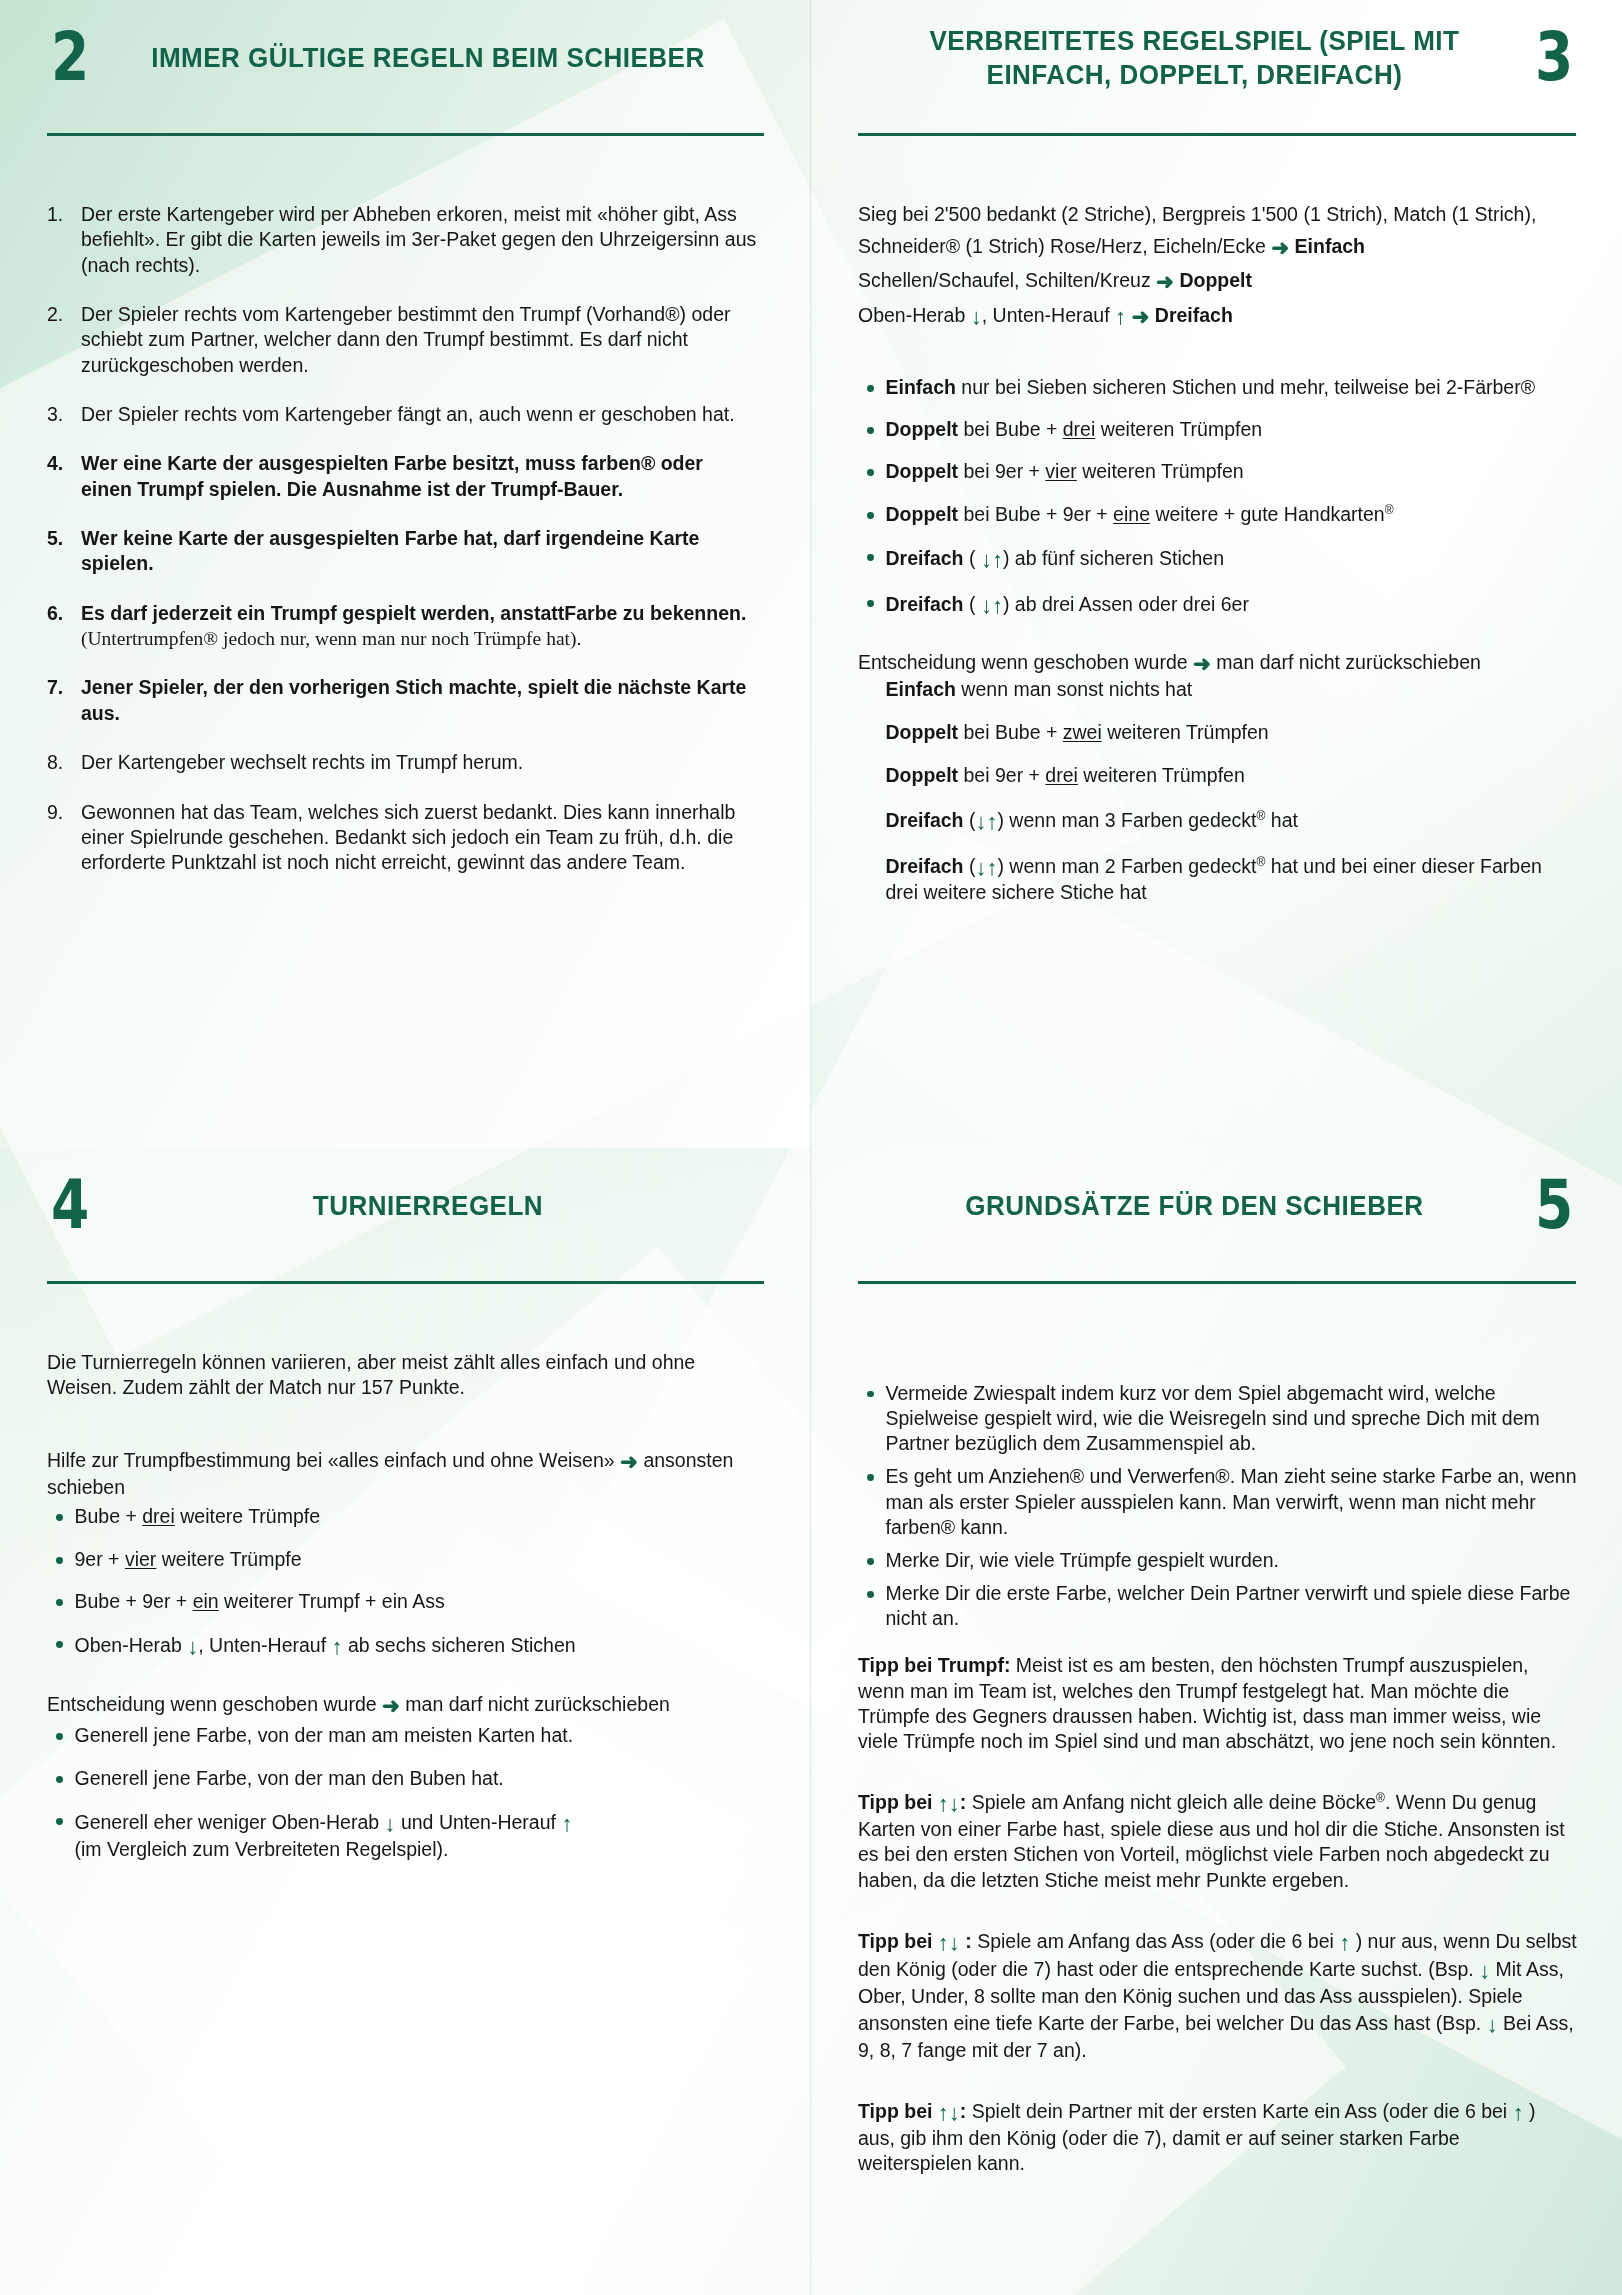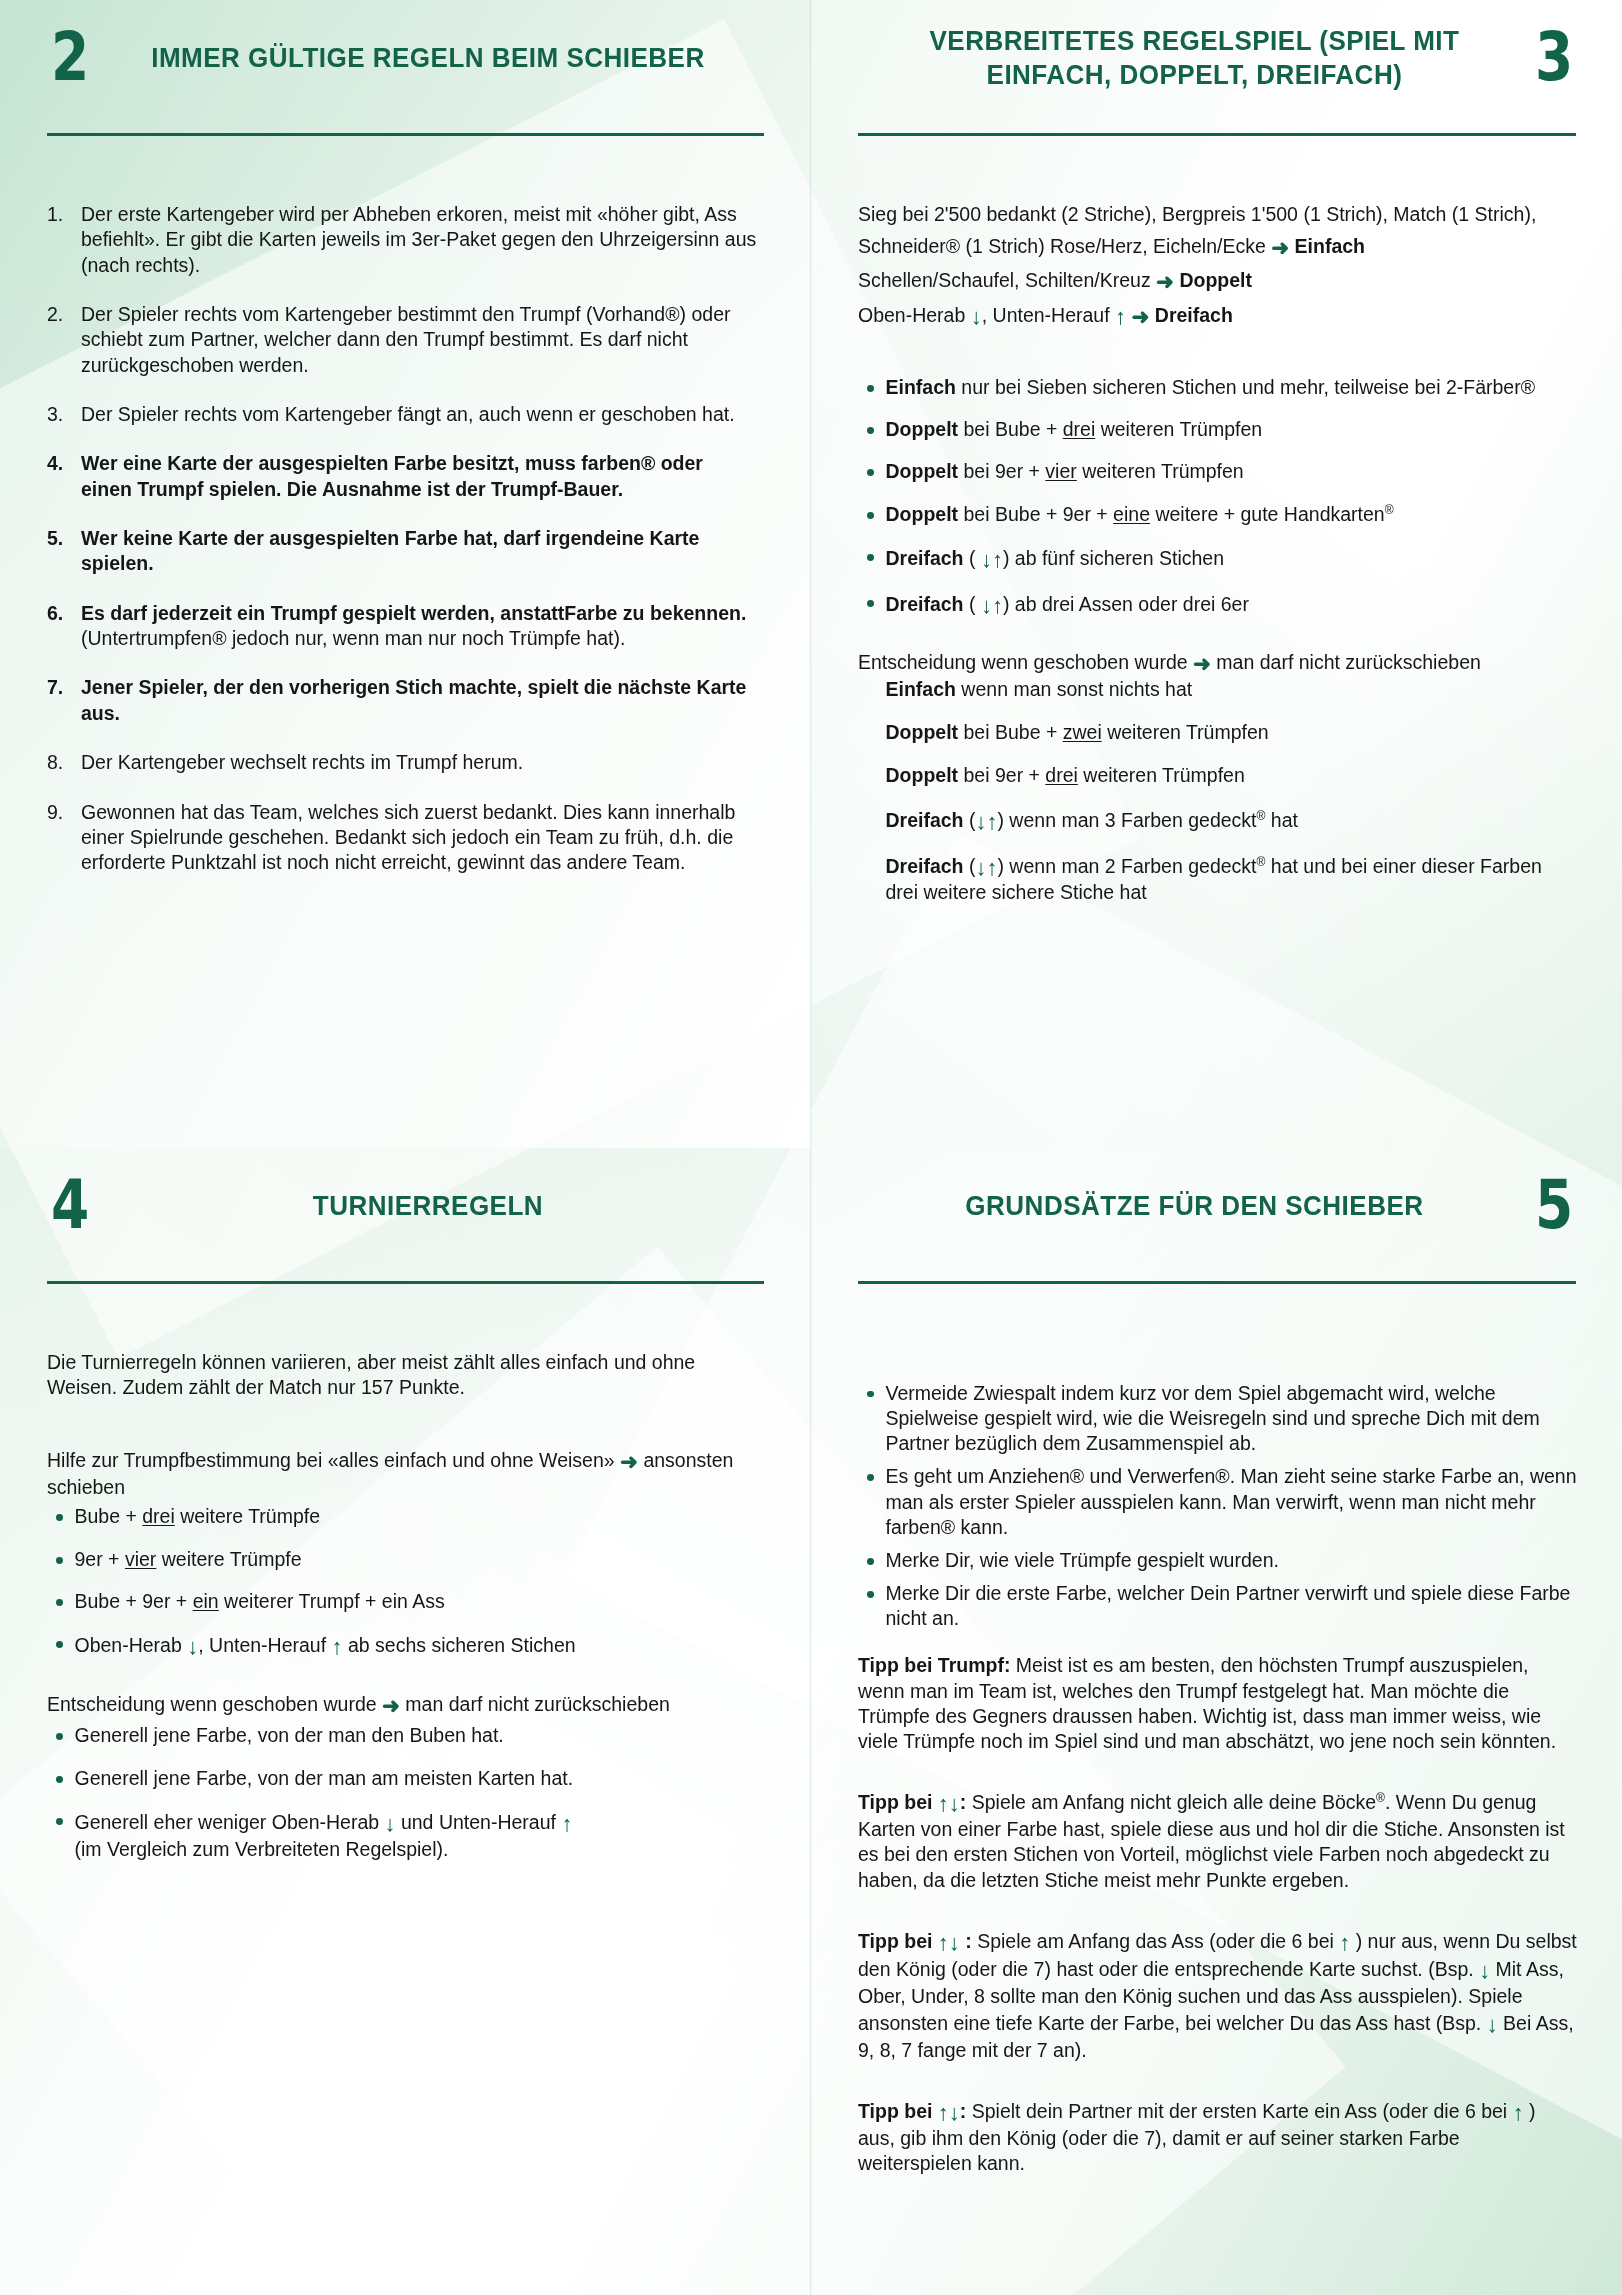--- a/index.html
+++ b/index.html
@@ -100,21 +100,21 @@
   .p3 .body, .p5 .body { padding-left: 47px; padding-right: 46px; }
 
   ol.rules { list-style: none; }
   ol.rules > li {
     display: flex;
     margin-bottom: 24px;
   }
   ol.rules > li .num { width: 34px; flex: 0 0 34px; }
   ol.rules > li .txt { flex: 1; }
   li.bold .num, li.bold .txt { font-weight: 700; }
-  li.bold .txt .reg { font-weight: 400; }
+  li.bold .txt .reg { font-weight: 400; font-family: Liberation Serif, serif; }
 
   p.para { margin-bottom: 20px; }
   p.tight { margin-bottom: 6.1px; }
   .spacer-lg { height: 40px; }
   .spacer-md { height: 26px; }
   .spacer-sm { height: 13.8px; }
 
   ul.bul { list-style: none; margin: 4.6px 0 0 0; }
   ul.bul > li {
     position: relative;
@@ -295,22 +295,22 @@
 
       <div class="spacer-sm"></div>
 
       <p>
         <span>Entscheidung wenn geschoben wurde</span>
         <span class="ar ar-r">➜</span>
         <span>man darf nicht zurückschieben</span>
       </p>
 
       <ul class="bul">
+        <li>Generell jene Farbe, von der man am meisten Karten hat.</li>
         <li>Generell jene Farbe, von der man den Buben hat.</li>
-        <li>Generell jene Farbe, von der man am meisten Karten hat.</li>
         <li>Generell eher weniger Oben-Herab <span class="ar ar-d">↓</span> und Unten-Herauf <span class="ar ar-u">↑</span><br>(im Vergleich zum Verbreiteten Regelspiel).</li>
       </ul>
     </div>
   </section>
 
   <section class="panel p5">
     <div class="hdr right">
       <div class="hdr-inner">
         <div class="secnum">5</div>
         <div class="sectitle">GRUNDSÄTZE FÜR DEN SCHIEBER</div>

